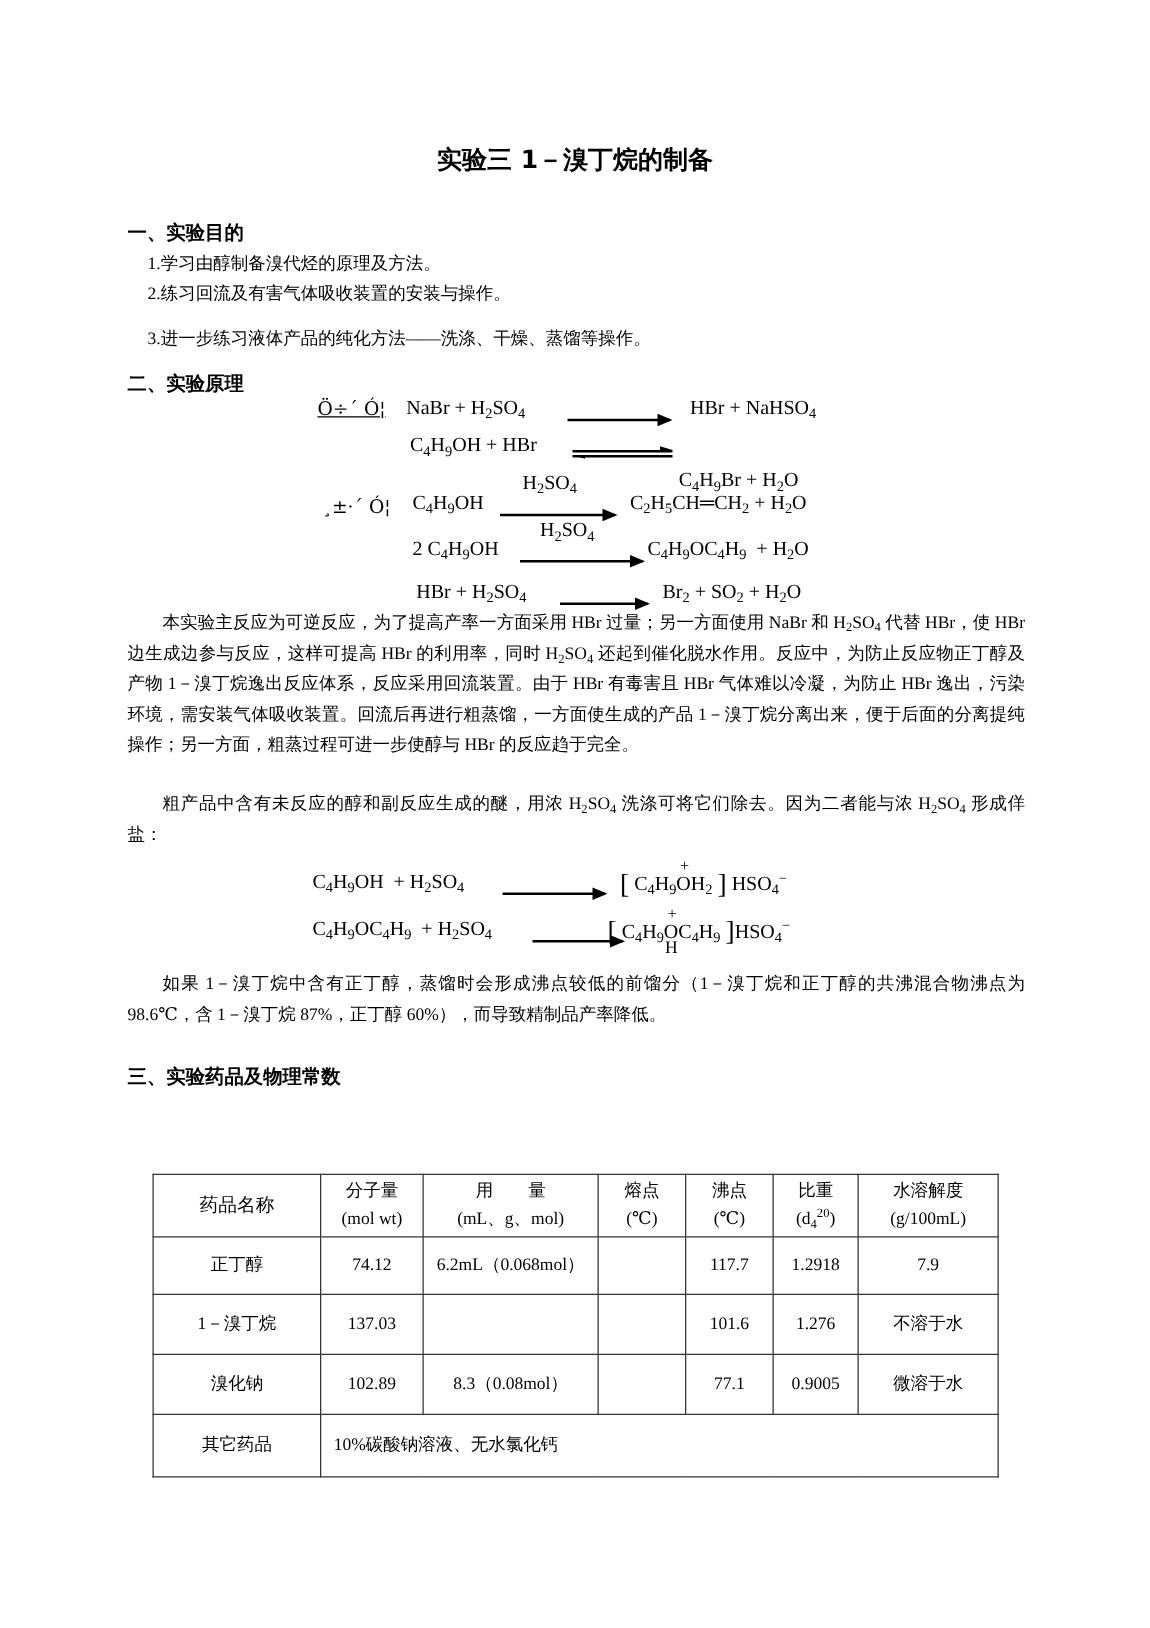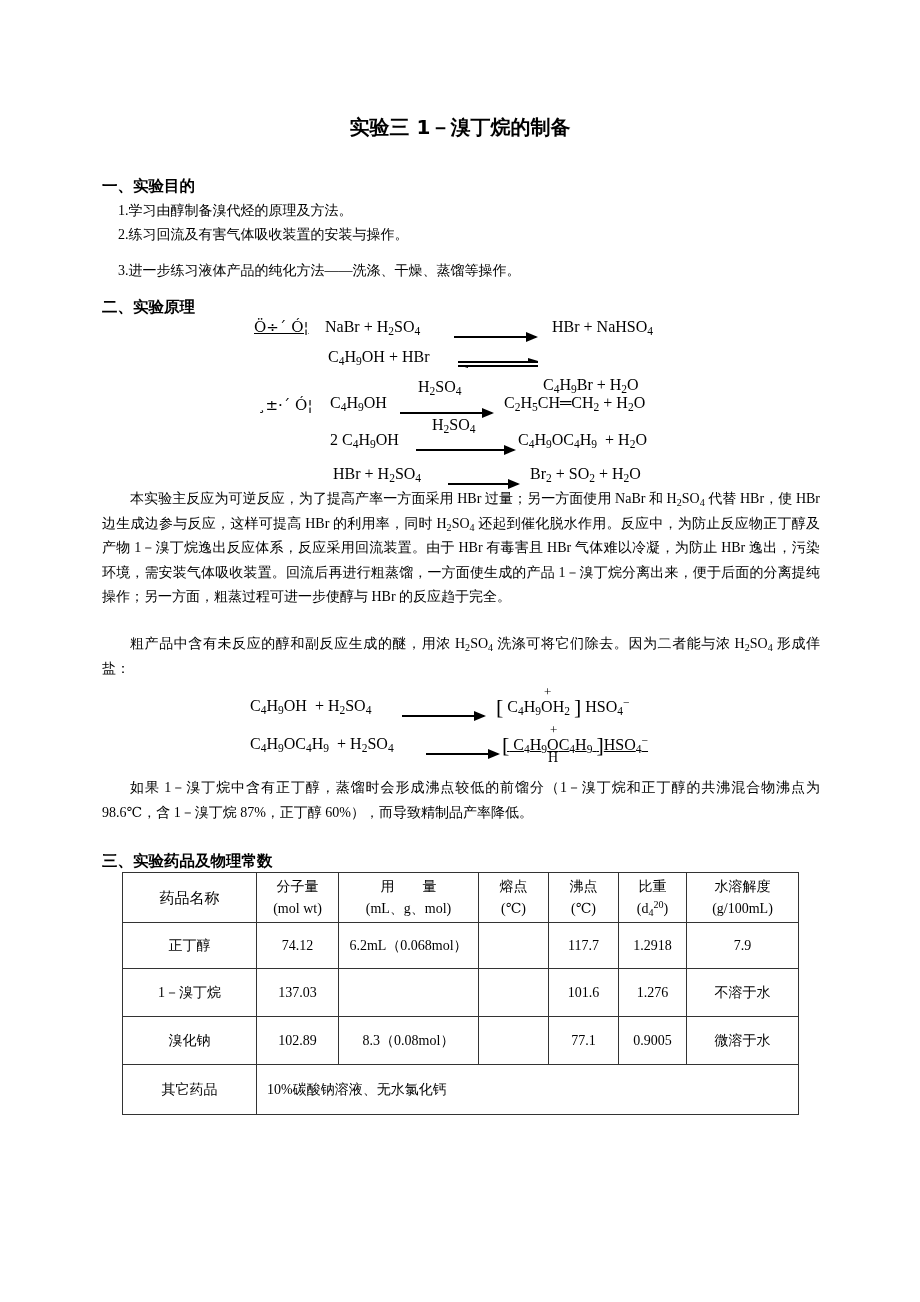--- a/index.html
+++ b/index.html
@@ -18,21 +18,21 @@
   .arrow { display: inline-block; position: relative; vertical-align: middle; height: 2px; background: #000; margin: 0 2px; }
   .arrow::after { content: ""; position: absolute; right: -2px; top: -4px; border-left: 12px solid #000;
                   border-top: 5px solid transparent; border-bottom: 5px solid transparent; }
   .equil { display: inline-block; position: relative; vertical-align: middle; width: 96px; height: 8px; margin: 0 4px; }
   .equil .f { position: absolute; left: 0; right: 0; top: 1px; height: 1.5px; background: #000; }
   .equil .f::after { content: ""; position: absolute; right: 0; top: -3px; border-left: 10px solid #000; border-top: 3px solid transparent; }
   .equil .b { position: absolute; left: 0; right: 0; top: 5px; height: 1.5px; background: #000; }
   .equil .b::before { content: ""; position: absolute; left: 0; top: 0; border-right: 10px solid #000; border-bottom: 3px solid transparent; }
   .overtxt { position: absolute; font-size: 16px; }
   .garble { font-family: "DejaVu Serif", serif; font-size: 15px; }
-  table.props { position: absolute; left: 122px; top: 872px; border-collapse: collapse; font-size: 14px; }
+  table.props { position: absolute; left: 122px; top: 939px; border-collapse: collapse; font-size: 14px; }
   table.props td { border: 1px solid #333; text-align: center; vertical-align: middle; padding: 0; line-height: 22px; }
   td.left { text-align: left !important; padding-left: 10px !important; }
   .bracket { font-size: 22px; vertical-align: -2px; }
 </style>
 </head>
 <body>
 
 <div class="abs title">实验三  1－溴丁烷的制备</div>
 
 <div class="abs h2" style="left:102px; top:176px;">一、实验目的</div>
@@ -69,21 +69,21 @@
 <div class="para" style="top:487px; text-indent:28px;">本实验主反应为可逆反应，为了提高产率一方面采用 HBr 过量；另一方面使用 NaBr 和 H<sub>2</sub>SO<sub>4</sub> 代替 HBr，使 HBr 边生成边参与反应，这样可提高 HBr 的利用率，同时 H<sub>2</sub>SO<sub>4</sub> 还起到催化脱水作用。反应中，为防止反应物正丁醇及产物 1－溴丁烷逸出反应体系，反应采用回流装置。由于 HBr 有毒害且 HBr 气体难以冷凝，为防止 HBr 逸出，污染环境，需安装气体吸收装置。回流后再进行粗蒸馏，一方面使生成的产品 1－溴丁烷分离出来，便于后面的分离提纯操作；另一方面，粗蒸过程可进一步使醇与 HBr 的反应趋于完全。</div>
 
 <div class="para" style="top:632px; text-indent:28px;">粗产品中含有未反应的醇和副反应生成的醚，用浓 H<sub>2</sub>SO<sub>4</sub> 洗涤可将它们除去。因为二者能与浓 H<sub>2</sub>SO<sub>4</sub> 形成佯盐：</div>
 
 <div class="abs chem" style="left:250px; top:697px;">C<sub>4</sub>H<sub>9</sub>OH &nbsp;+ H<sub>2</sub>SO<sub>4</sub></div>
 <div class="abs" style="left:400px; top:706px;"><span class="arrow" style="width:82px;"></span></div>
 <div class="abs chem" style="left:496px; top:694px;"><span class="bracket">[</span> C<sub>4</sub>H<sub>9</sub><span style="position:relative;">O<span style="position:absolute; left:3px; top:-14px; font-size:13px;">+</span></span>H<sub>2</sub> <span class="bracket">]</span> HSO<sub>4</sub><sup>−</sup></div>
 
 <div class="abs chem" style="left:250px; top:735px;">C<sub>4</sub>H<sub>9</sub>OC<sub>4</sub>H<sub>9</sub> &nbsp;+ H<sub>2</sub>SO<sub>4</sub></div>
 <div class="abs" style="left:424px; top:744px;"><span class="arrow" style="width:72px;"></span></div>
-<div class="abs chem" style="left:502px; top:732px;text-decoration:underline;"><span class="bracket">[</span> C<sub>4</sub>H<sub>9</sub><span style="position:relative;">O<span style="position:absolute; left:3px; top:-14px; font-size:13px;">+</span><span style="position:absolute; left:1px; top:14px; font-size:14px;">H</span></span>C<sub>4</sub>H<sub>9</sub> <span class="bracket">]</span>HSO<sub>4</sub><sup>−</sup></div>
+<div class="abs chem" style="left:486px; top:732px;"><span class="bracket">[</span> C<sub>4</sub>H<sub>9</sub><span style="position:relative;">O<span style="position:absolute; left:3px; top:-14px; font-size:13px;">+</span><span style="position:absolute; left:1px; top:14px; font-size:14px;">H</span></span>C<sub>4</sub>H<sub>9</sub> <span class="bracket">]</span>HSO<sub>4</sub><sup>−</sup></div>
 
 <div class="para" style="top:776px; text-indent:28px;">如果 1－溴丁烷中含有正丁醇，蒸馏时会形成沸点较低的前馏分（1－溴丁烷和正丁醇的共沸混合物沸点为 98.6℃，含 1－溴丁烷 87%，正丁醇 60%），而导致精制品产率降低。</div>
 
 <div class="abs h2" style="left:102px; top:851px;">三、实验药品及物理常数</div>
 
 <table class="props">
   <colgroup>
     <col style="width:134px">
       <col style="width:82px">
       <col style="width:140px">

